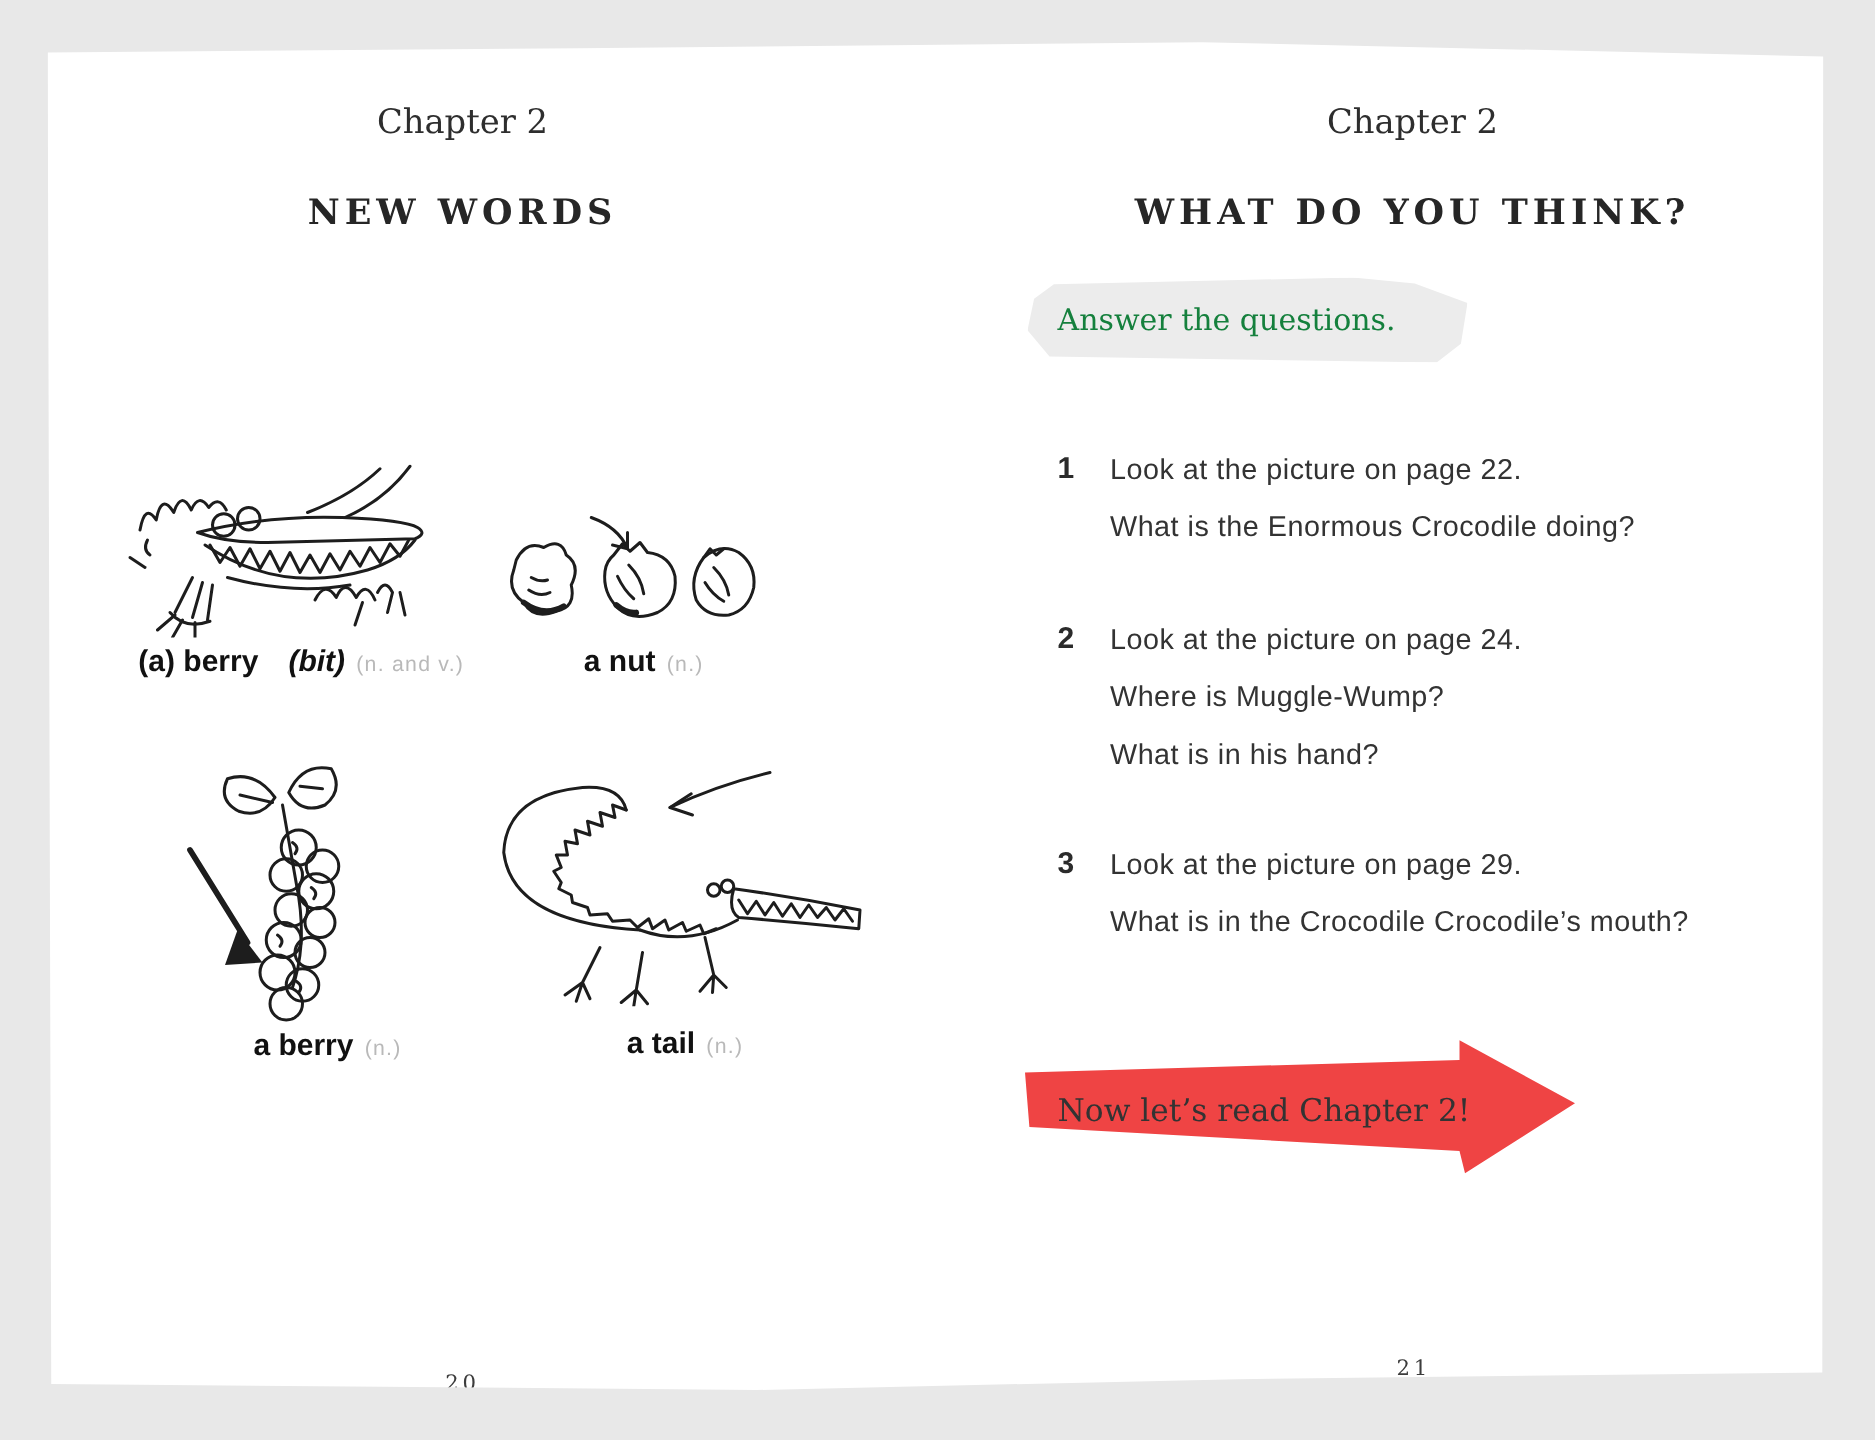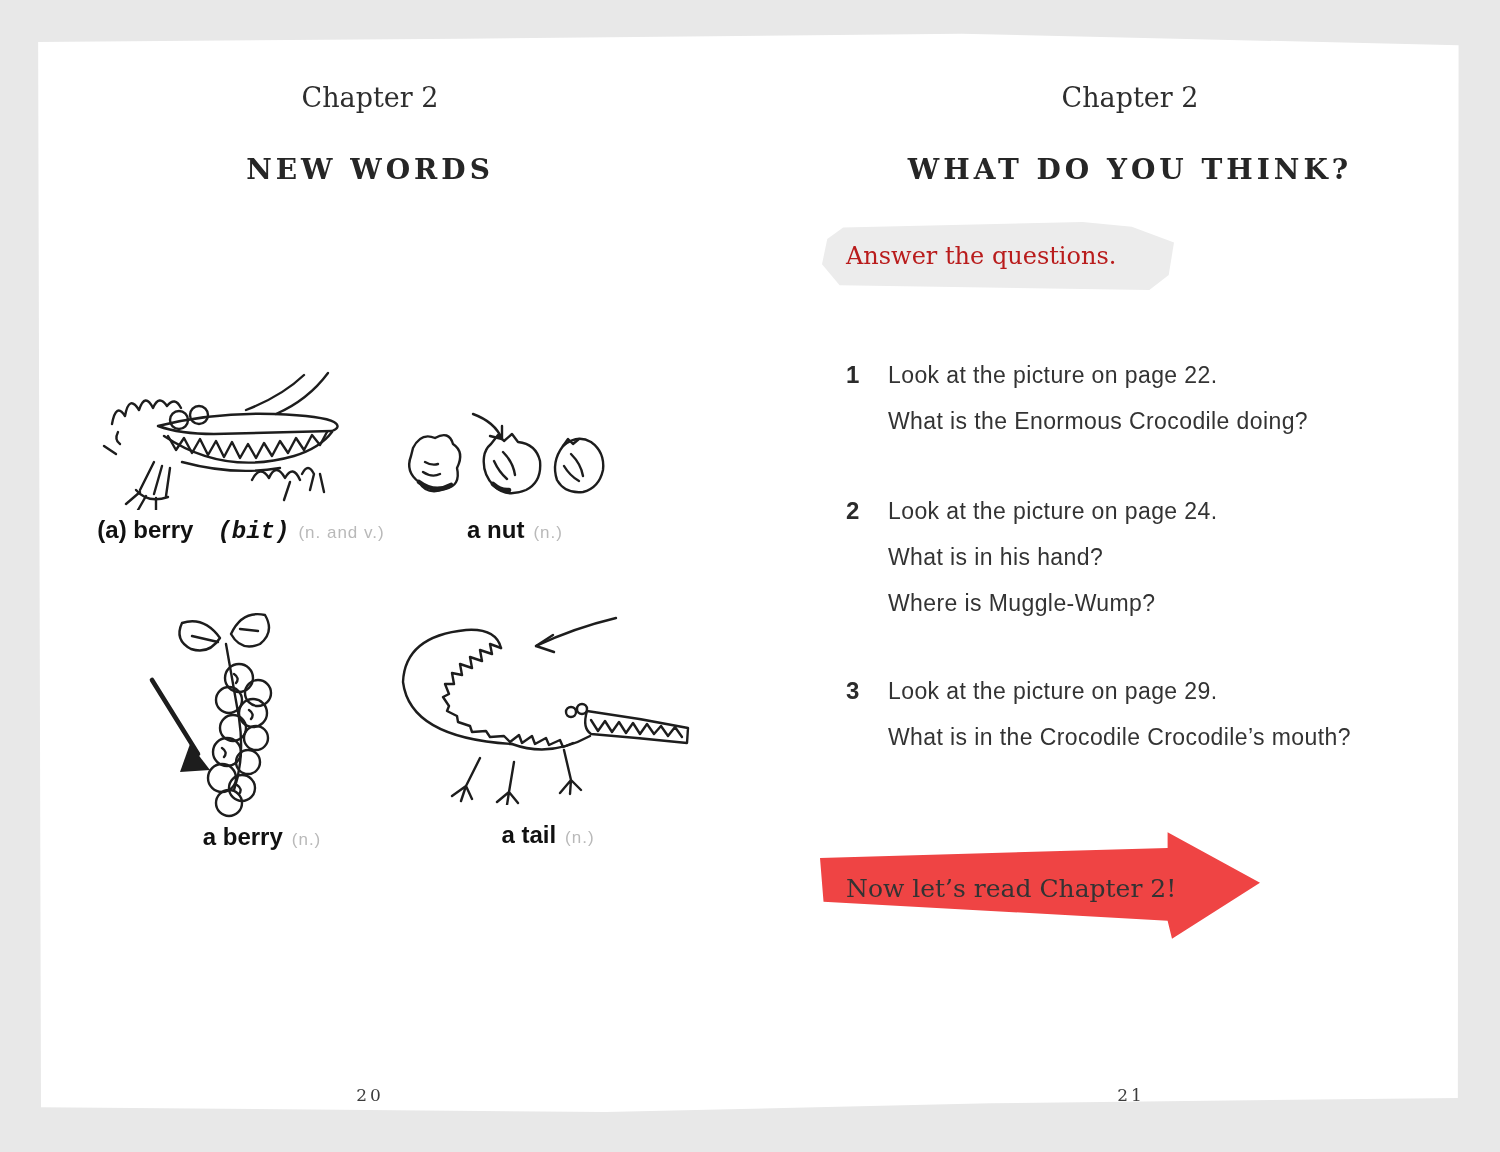--- a/index.html
+++ b/index.html
@@ -25,40 +25,40 @@
     position:absolute; top:98px; width:460px; text-align:center;
     font-family:"DejaVu Serif", serif; font-weight:bold; font-size:28px;
     letter-spacing:4px; color:#262626;margin-top:25px;
   }
 
   
   .vocab-label {
     position:absolute; text-align:center; white-space:nowrap;
     font-size:24px; font-weight:bold; color:#111;
   }
-  .vocab-label .variant { font-style:italic; margin-left:24px;font-family:Liberation Mono, monospace; }
+  .vocab-label .variant { font-style:italic; margin-left:24px; }
   .vocab-label .pos { font-size:17px; font-weight:normal; color:#b9b9b9; margin-left:9px; letter-spacing:1px; }
   .vocab-label span:empty { display:none; }
 
   .sketch { position:absolute; }
   .sketch path, .sketch circle, .sketch line {
     fill:none; stroke:#1d1d1d; stroke-width:2.4;
     stroke-linecap:round; stroke-linejoin:round;
   }
   .sketch .thick { stroke-width:4.6; }
   .sketch .fill { fill:#1d1d1d; stroke:none; }
 
   
   .instruction-banner {
     position:absolute; left:786px; top:192px; width:352px; height:68px;
     background:#ececec;
     clip-path: polygon(1.5% 25%, 6% 8%, 74% 0%, 88% 7%, 100% 30%,
                        98.5% 78%, 93% 100%, 5% 93%, 0% 62%);
     display:flex; align-items:center; padding-left:24px;
-    font-family:"DejaVu Serif", serif; font-size:24px; color:#b91c1c;
+    font-family:"DejaVu Serif", serif; font-size:24px; color:#15803d;
   }
 
   .question { position:absolute; left:810px; display:flex; }
   .q-num { width:42px; font-size:24px; font-weight:bold; color:#2b2b2b; line-height:46px; }
   .q-lines { font-size:23px; color:#333; line-height:46px; letter-spacing:0.4px; }
 
   .footer-arrow {
     position:absolute; left:784px; top:800px; width:440px; height:112px;
     background:#ef4444;
     clip-path: polygon(0% 25%, 79% 16%, 79% 2%, 100% 47%, 80% 97%, 79% 81%, 0.8% 64%);
@@ -157,21 +157,21 @@
       <path d="M231,110 L238,121 L245,111 L252,122 L259,112 L266,123 L273,113 L280,124 L287,114 L294,124 L301,116 L308,126 L315,117 L322,127"></path>
       <path d="M152,134 Q190,148 230,126"></path>
       <path d="M120,148 L106,176 M106,176 l-14,10 M106,176 l-5,15 M106,176 l6,13"></path>
       <path d="M154,152 L149,182 M149,182 l-12,10 M149,182 l-2,13 M149,182 l9,11"></path>
       <path d="M204,140 L211,170 M211,170 l-11,13 M211,170 l-1,14 M211,170 l10,10"></path>
     </svg>
     <div class="vocab-label" style="left:372px; top:791px; width:280px;">
       <span>a tail</span><span class="pos">(n.)</span>
     </div>
 
-    <div class="page-number" style="left:284px;">20</div>
+    <div class="page-number" style="left:284px;margin-top:12px;">20</div>
   </div>
 
   <div class="page page-right"></div>
 
   <div class="chapter-label" style="left:894px;">Chapter 2</div>
   <div class="page-title" style="left:864px;">WHAT DO YOU THINK?</div>
 
   <div class="instruction-banner">
     <span>Answer the questions.</span>
   </div>
@@ -181,22 +181,22 @@
     <div class="q-lines">
       <div>Look at the picture on page 22.</div>
       <div>What is the Enormous Crocodile doing?</div>
     </div>
   </div>
 
   <div class="question" style="top:458px;">
     <div class="q-num">2</div>
     <div class="q-lines">
       <div>Look at the picture on page 24.</div>
+      <div>Where is Muggle-Wump?</div>
       <div>What is in his hand?</div>
-      <div>Where is Muggle-Wump?</div>
     </div>
   </div>
 
   <div class="question" style="top:638px;">
     <div class="q-num">3</div>
     <div class="q-lines">
       <div>Look at the picture on page 29.</div>
       <div>What is in the Crocodile Crocodile’s mouth?</div>
     </div>
   </div>

